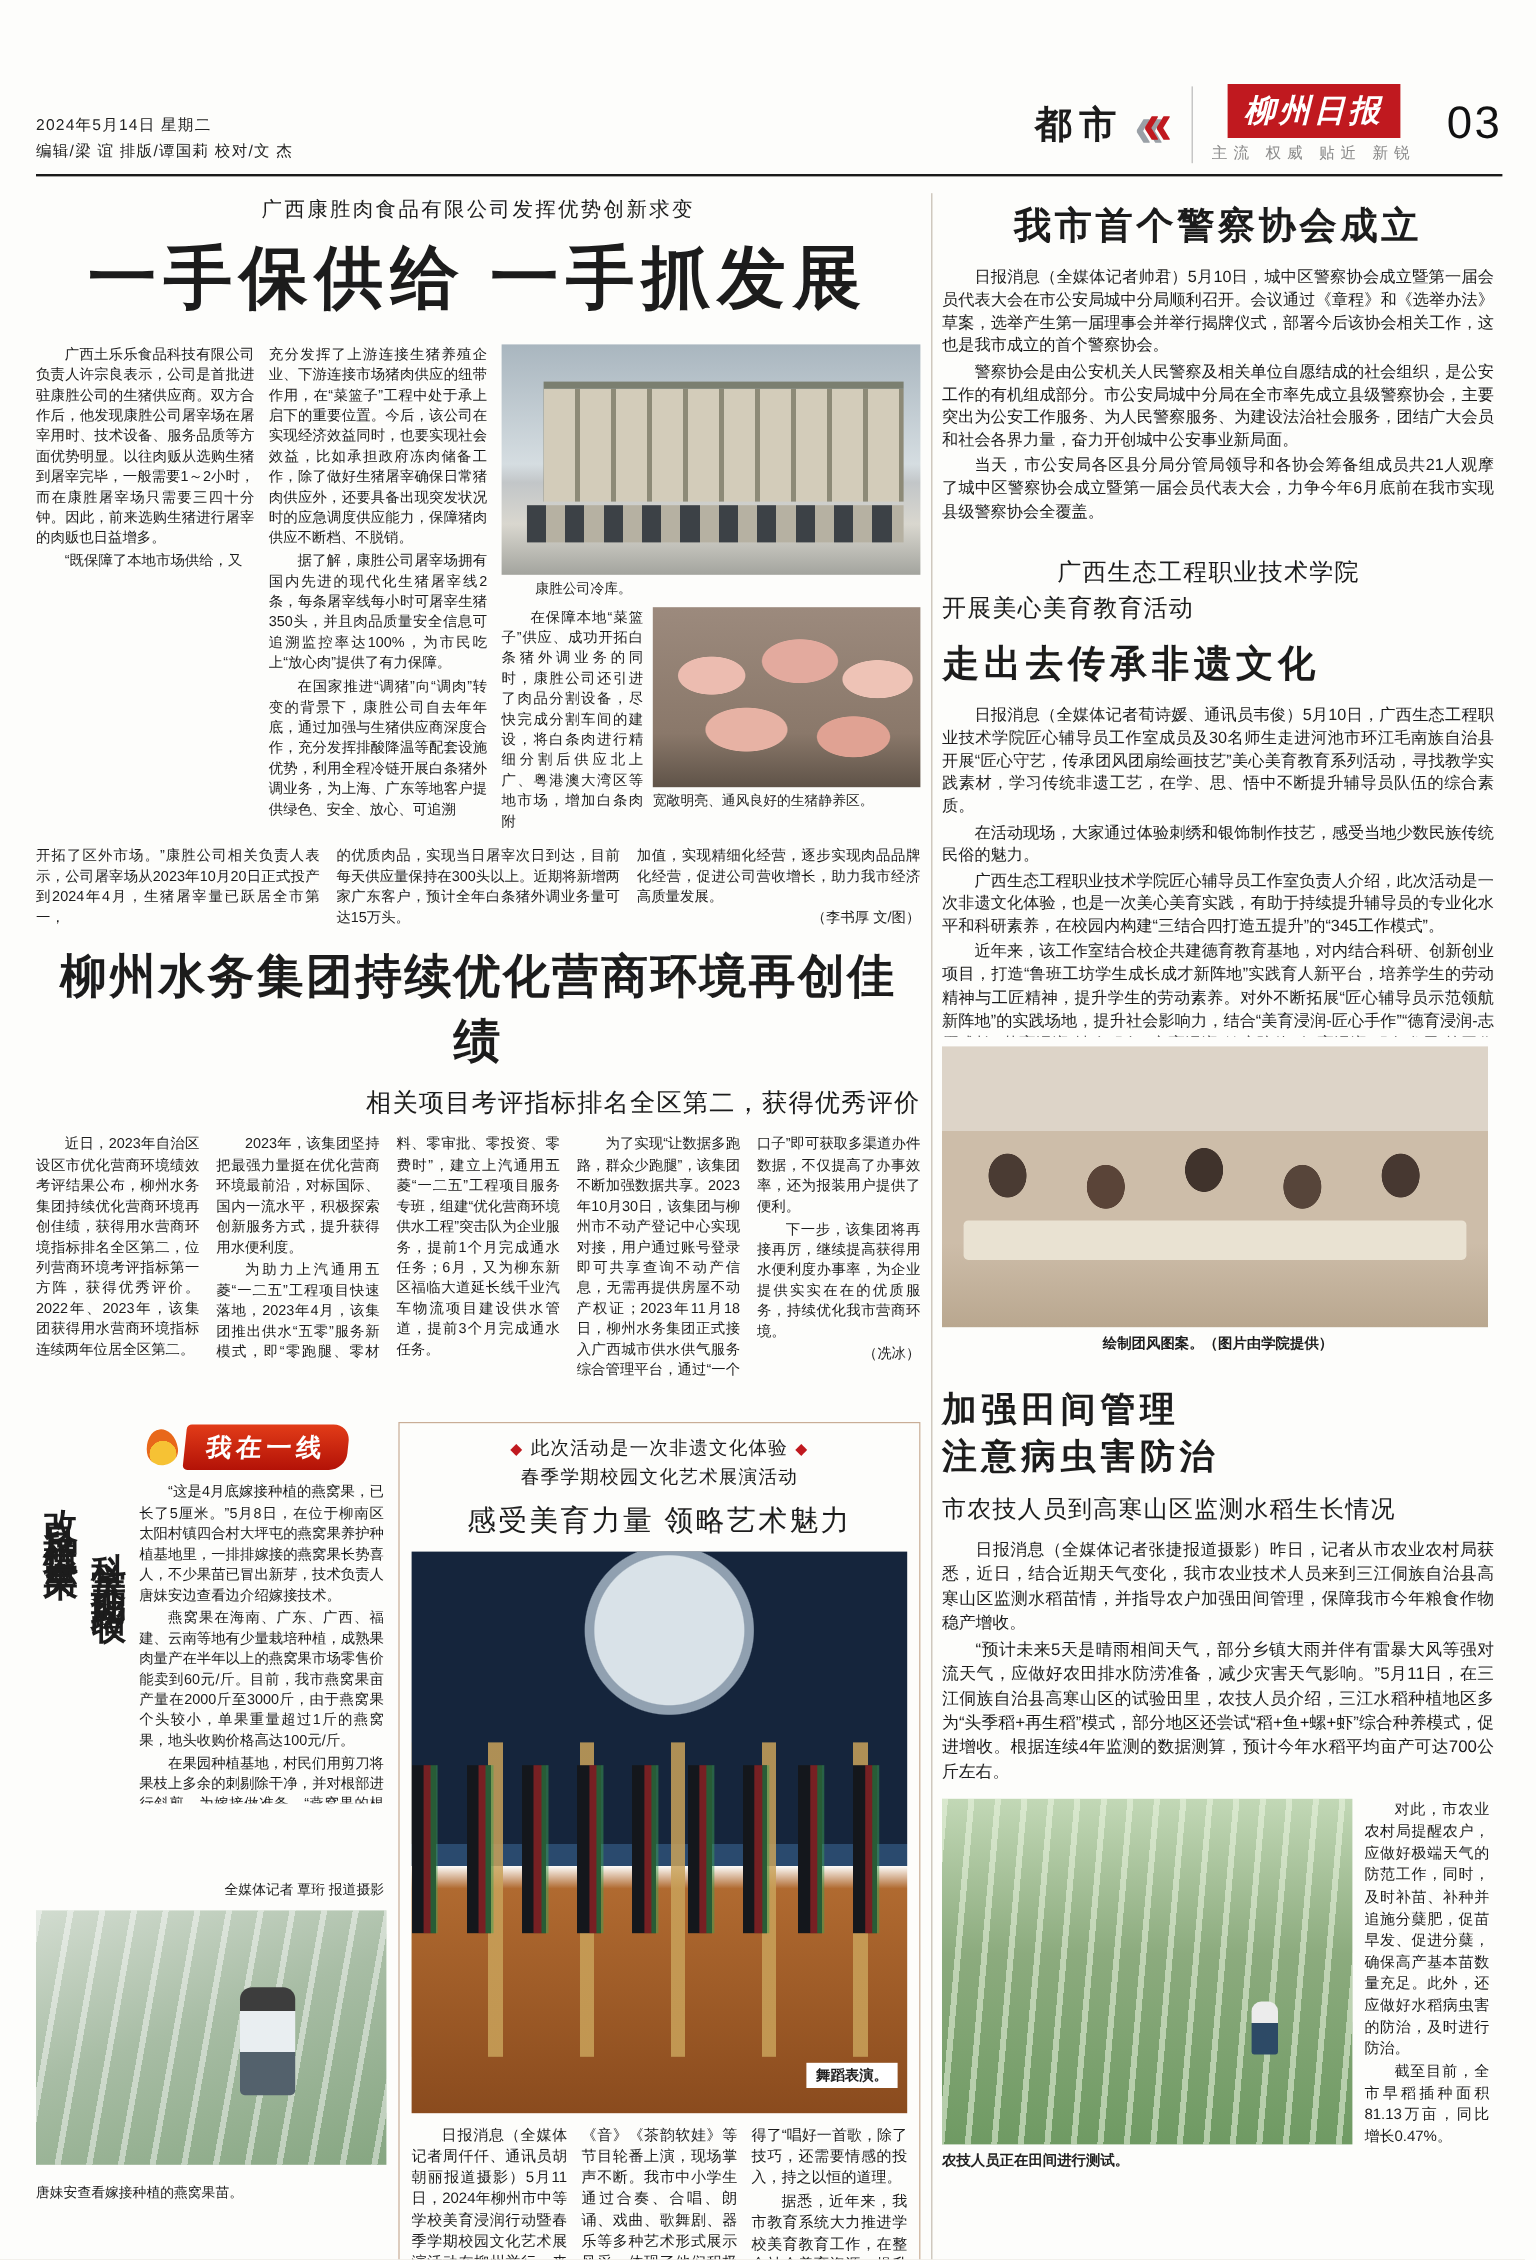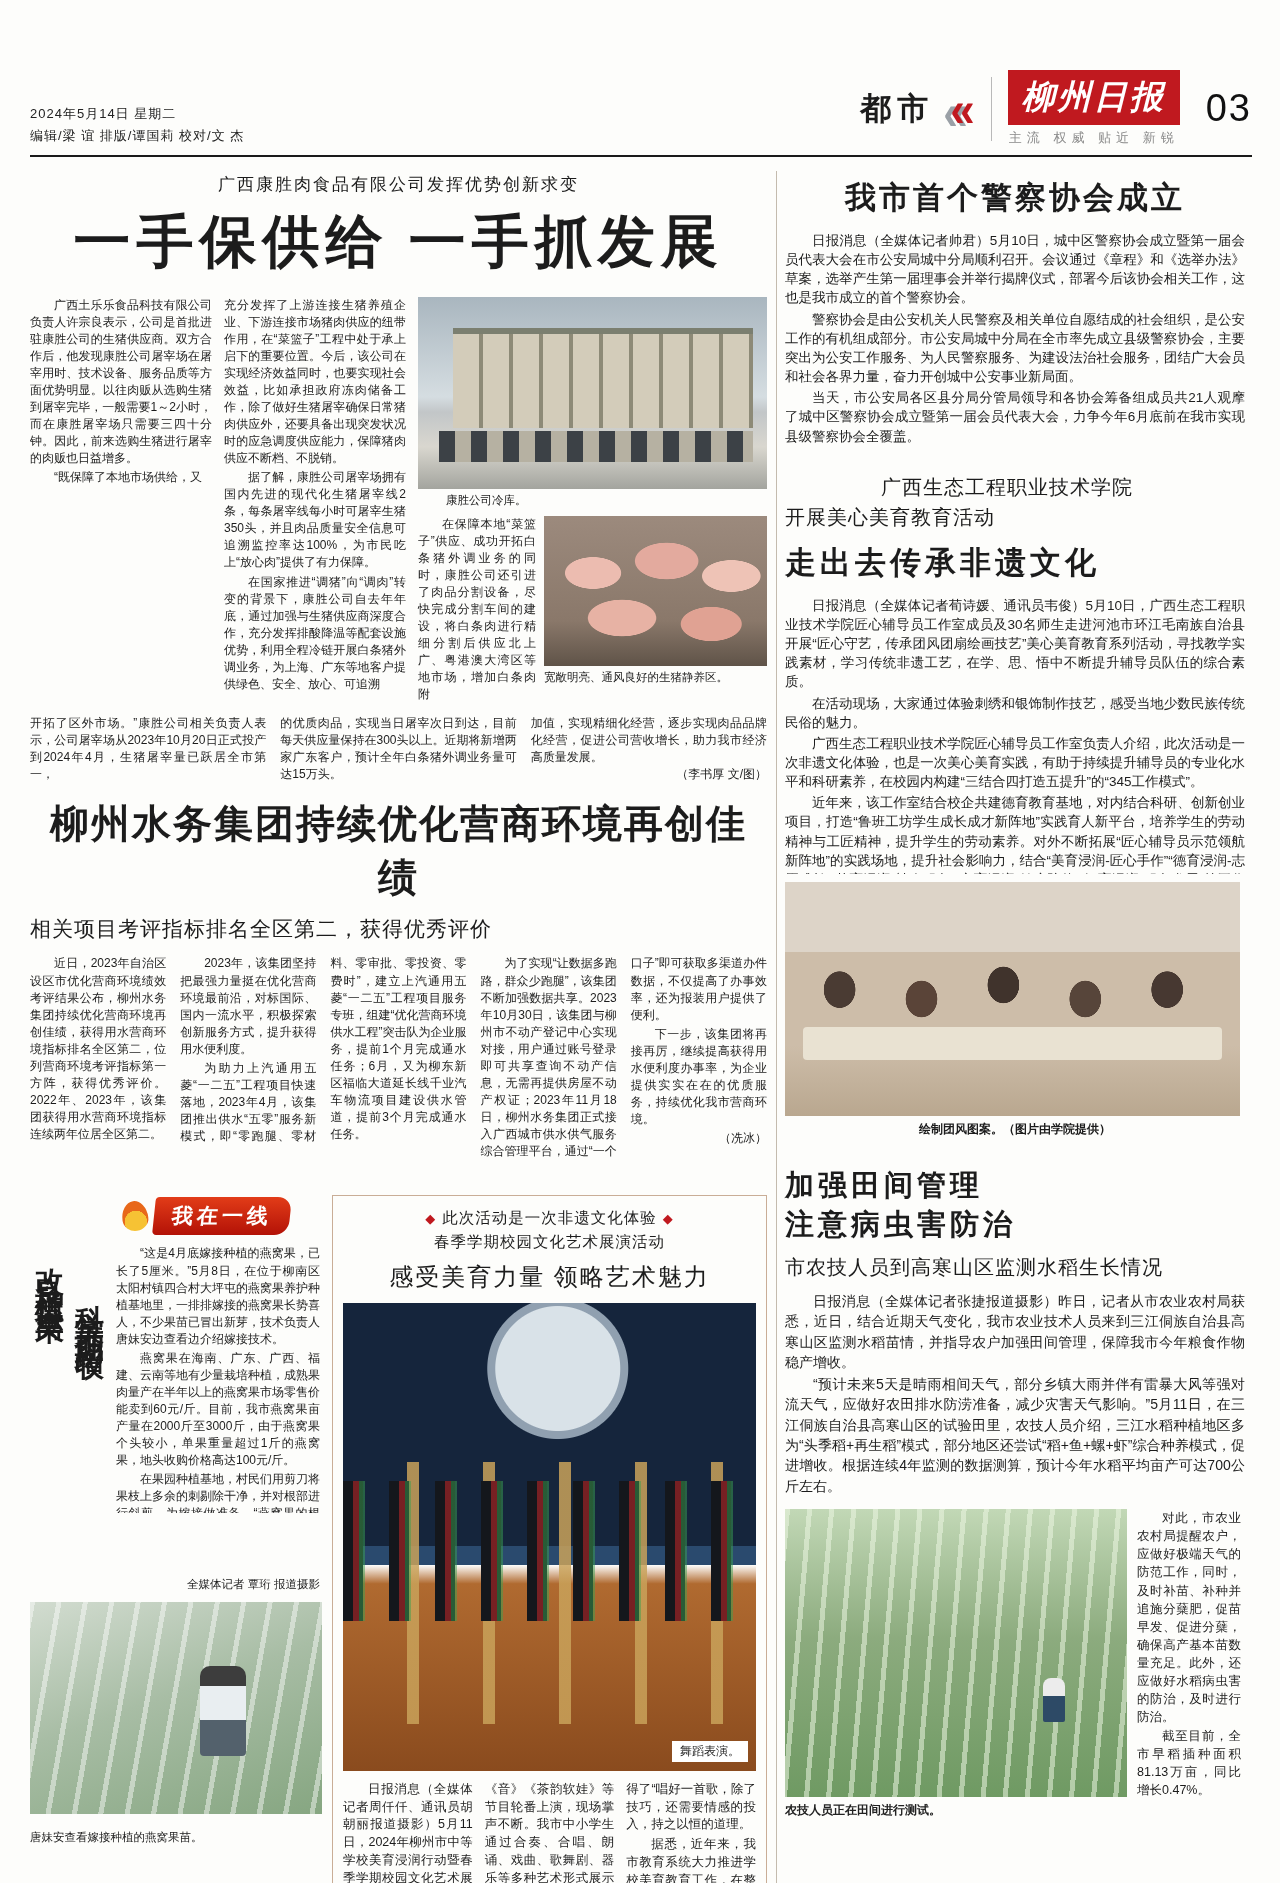--- a/index.html
+++ b/index.html
@@ -11,21 +11,21 @@
   
   .hdr { display:flex; justify-content:space-between; align-items:flex-end; padding-bottom:8px; }
   .dateline { font-size:13px; line-height:1.7; color:#222; letter-spacing:1px; }
   .hdr-right { display:flex; align-items:center; gap:16px; }
   .section-name { font-size:31px; font-weight:bold; letter-spacing:6px; }
   .chev { font-size:44px; color:#c0191f; font-weight:bold; line-height:1;
           text-shadow:-7px 2px 0 #9aa0a6; transform:scaleY(1.15); }
   .hdr-vline { width:1px; height:64px; background:#b9b9b9; }
   .logo-stack { display:flex; flex-direction:column; align-items:center; gap:4px; }
   .logo-box { background:#c0191f; color:#fff; padding:5px 14px; font-family:"Liberation Serif","DejaVu Serif",serif;
-              font-weight:bold; font-style:italic; font-size:33px; letter-spacing:3px; }
+              font-weight:bold; font-style:italic; font-size:26px; letter-spacing:3px; }
   .logo-tag { font-size:13px; color:#8a8a8a; letter-spacing:5px; }
   .page-num { font-size:38px; color:#111; letter-spacing:2px; margin-left:10px; }
   .hdr-rule { border:none; border-top:2px solid #1a1a1a; margin-bottom:14px; }
 
   
   .main { position:relative; display:flex; }
   .col-left { width:737px; }
   .main-divider { width:1px; background:#c4bbae; margin:0 8px 0 9px; }
   .col-right { width:460px; }
 
@@ -63,21 +63,21 @@
        linear-gradient(#9c8a7d,#8a786a 70%,#5f5348); }
   .ka-cap2 { margin-top:4px; }
   .ka-bottom { display:flex; gap:14px; margin-top:10px; }
   .ka-bottom .bcol { flex:1; }
   .byline { text-align:right; font-size:12px; }
 
   
   .sw { margin-top:14px; }
   .sw-headline { text-align:center; font-weight:900; font-size:39px; letter-spacing:2px;
                  font-family:"Liberation Sans","DejaVu Sans",sans-serif; }
-  .sw-subhead { text-align:left; font-size:21px; letter-spacing:1px; margin:10px 0 12px; }
+  .sw-subhead { text-align:right; font-size:21px; letter-spacing:1px; margin:10px 0 12px; }
   .sw-body { column-count:5; column-gap:14px; height:228px; overflow:hidden; }
   .sw-body p { margin-bottom:2px; }
 
   
   .bottom-row { display:flex; margin-top:12px; gap:10px; }
 
   
   .yw { width:292px; position:relative; }
   .yw-badge { display:flex; align-items:center; gap:6px; margin:2px 0 10px 92px; }
   .yw-flame { width:26px; height:30px; background:radial-gradient(circle at 50% 70%, #f6c234 0 45%, #e8681a 46% 85%, transparent 86%);
@@ -111,21 +111,21 @@
      background:
        radial-gradient(circle at 52% 14%, #d9e2e8 0 62px, #90a0b0 63px 70px, transparent 71px),
        linear-gradient(#15253c 0 52%, #2a4a6e 52% 56%, transparent 56%),
        linear-gradient(transparent 0 56%, #b06a30 60%, #8a4b1e 100%); }
   .ph-dance .poles { position:absolute; left:0; right:0; top:34%; height:56%;
      background:repeating-linear-gradient(90deg, transparent 0 64px, #c9a25a 64px 76px); opacity:.85; }
   .ph-dance .troupe { position:absolute; left:0; right:0; top:38%; height:30%;
      background:
        repeating-linear-gradient(90deg, transparent 0 10px, rgba(200,40,40,.55) 10px 16px, rgba(60,160,80,.5) 16px 22px, transparent 22px 46px),
        repeating-linear-gradient(90deg, #14171c 0 20px, transparent 20px 46px); }
-  .my-cap { position:absolute; right:8px; bottom:9px; background:#fff; padding:2px 8px; font-size:12px; font-weight:normal; }
+  .my-cap { position:absolute; right:8px; bottom:21px; background:#fff; padding:2px 8px; font-size:12px; font-weight:bold; }
   .my-body { column-count:3; column-gap:12px; height:238px; overflow:hidden; margin-top:10px; }
   .my-body p { font-size:12.5px; margin-bottom:2px; }
 
   
   .pol-headline { text-align:center; font-family:"Liberation Serif","DejaVu Serif",serif; font-weight:bold;
                   font-size:31px; letter-spacing:3px; margin:6px 0 12px; }
   .r-body p { font-size:13.5px; line-height:1.42; text-align:justify; text-indent:2em; margin-bottom:2px; }
 
   .fy { margin-top:26px; }
   .fy-kicker { font-size:20px; line-height:1.5; letter-spacing:1px; }

